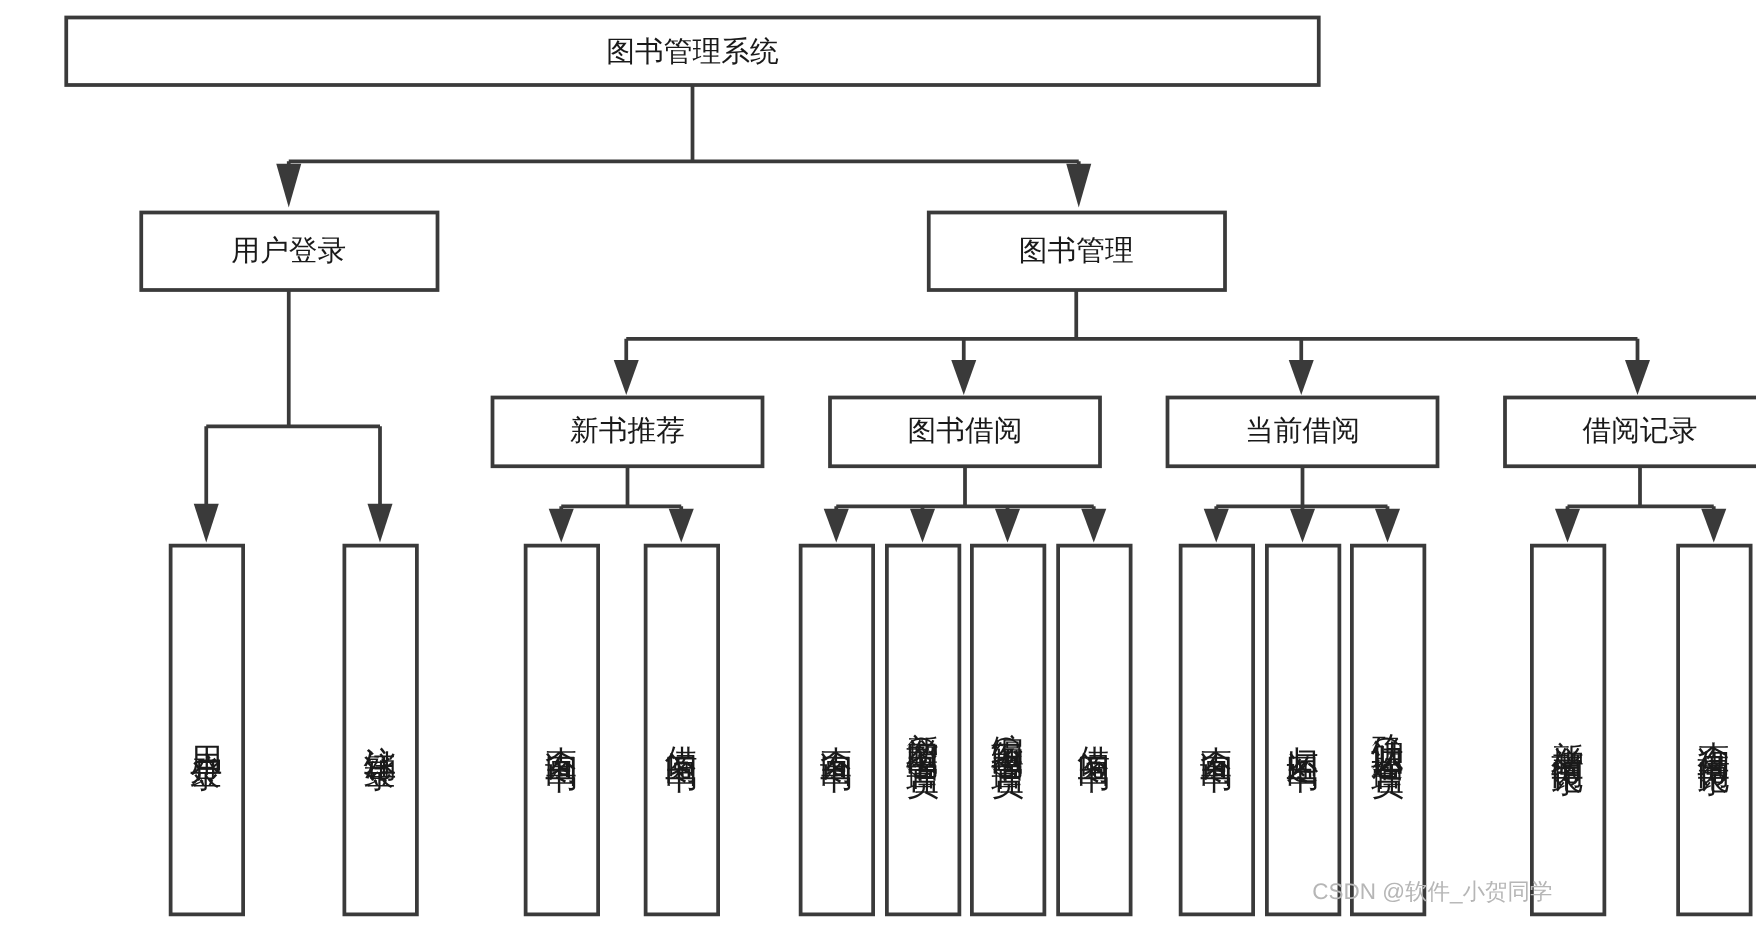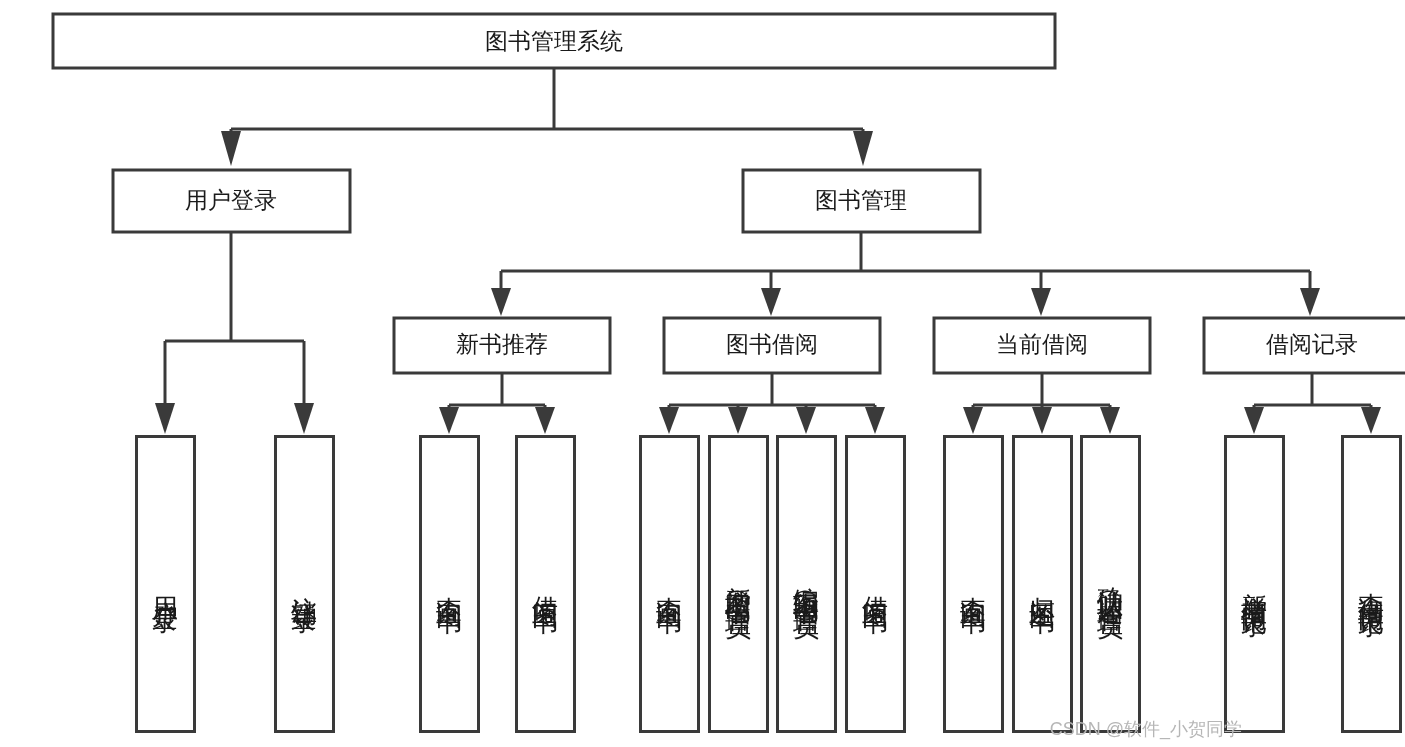--- a/index.html
+++ b/index.html
@@ -60,21 +60,21 @@
     background: #ffffff;
     border: 3px solid #3a3a3a;
     display: flex;
     align-items: center;
     justify-content: center;
     overflow: hidden;
   }
   .watermark {
     position: absolute;
     right: 8px;
-    bottom: 6px;
+    bottom: 22px;
     font-family: "Liberation Sans", "DejaVu Sans", sans-serif;
     font-size: 18px;
     color: #b6b6b6;
     white-space: nowrap;
     user-select: none;
   }
 </style>
 </head>
 <body>
 

